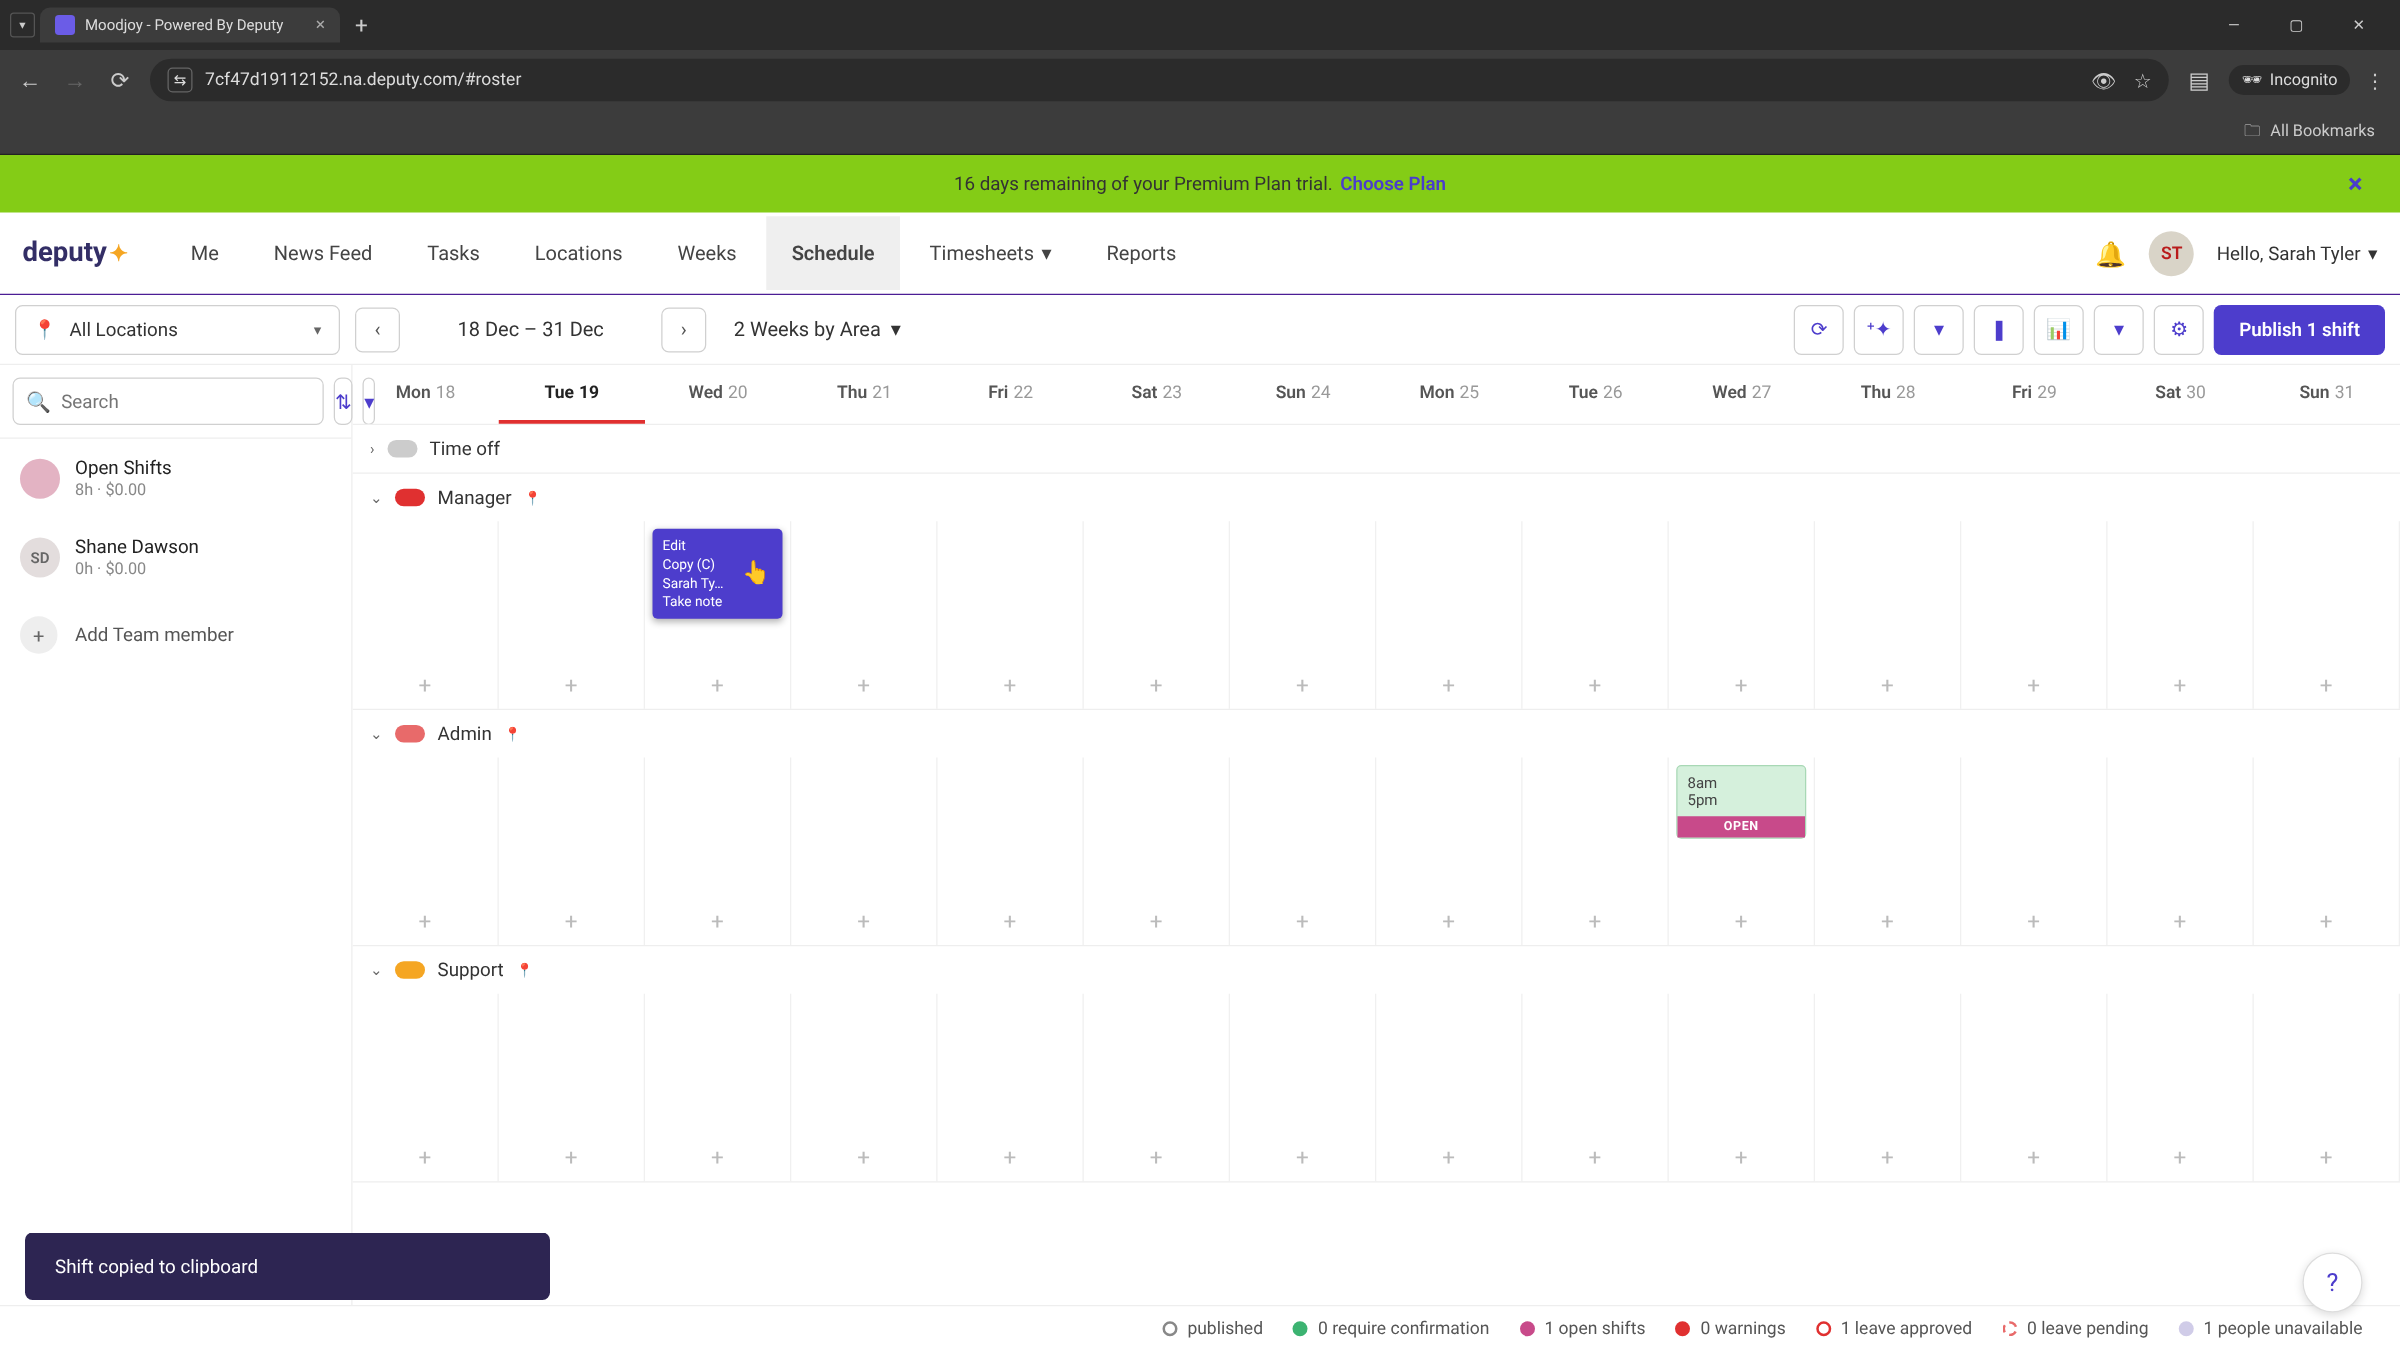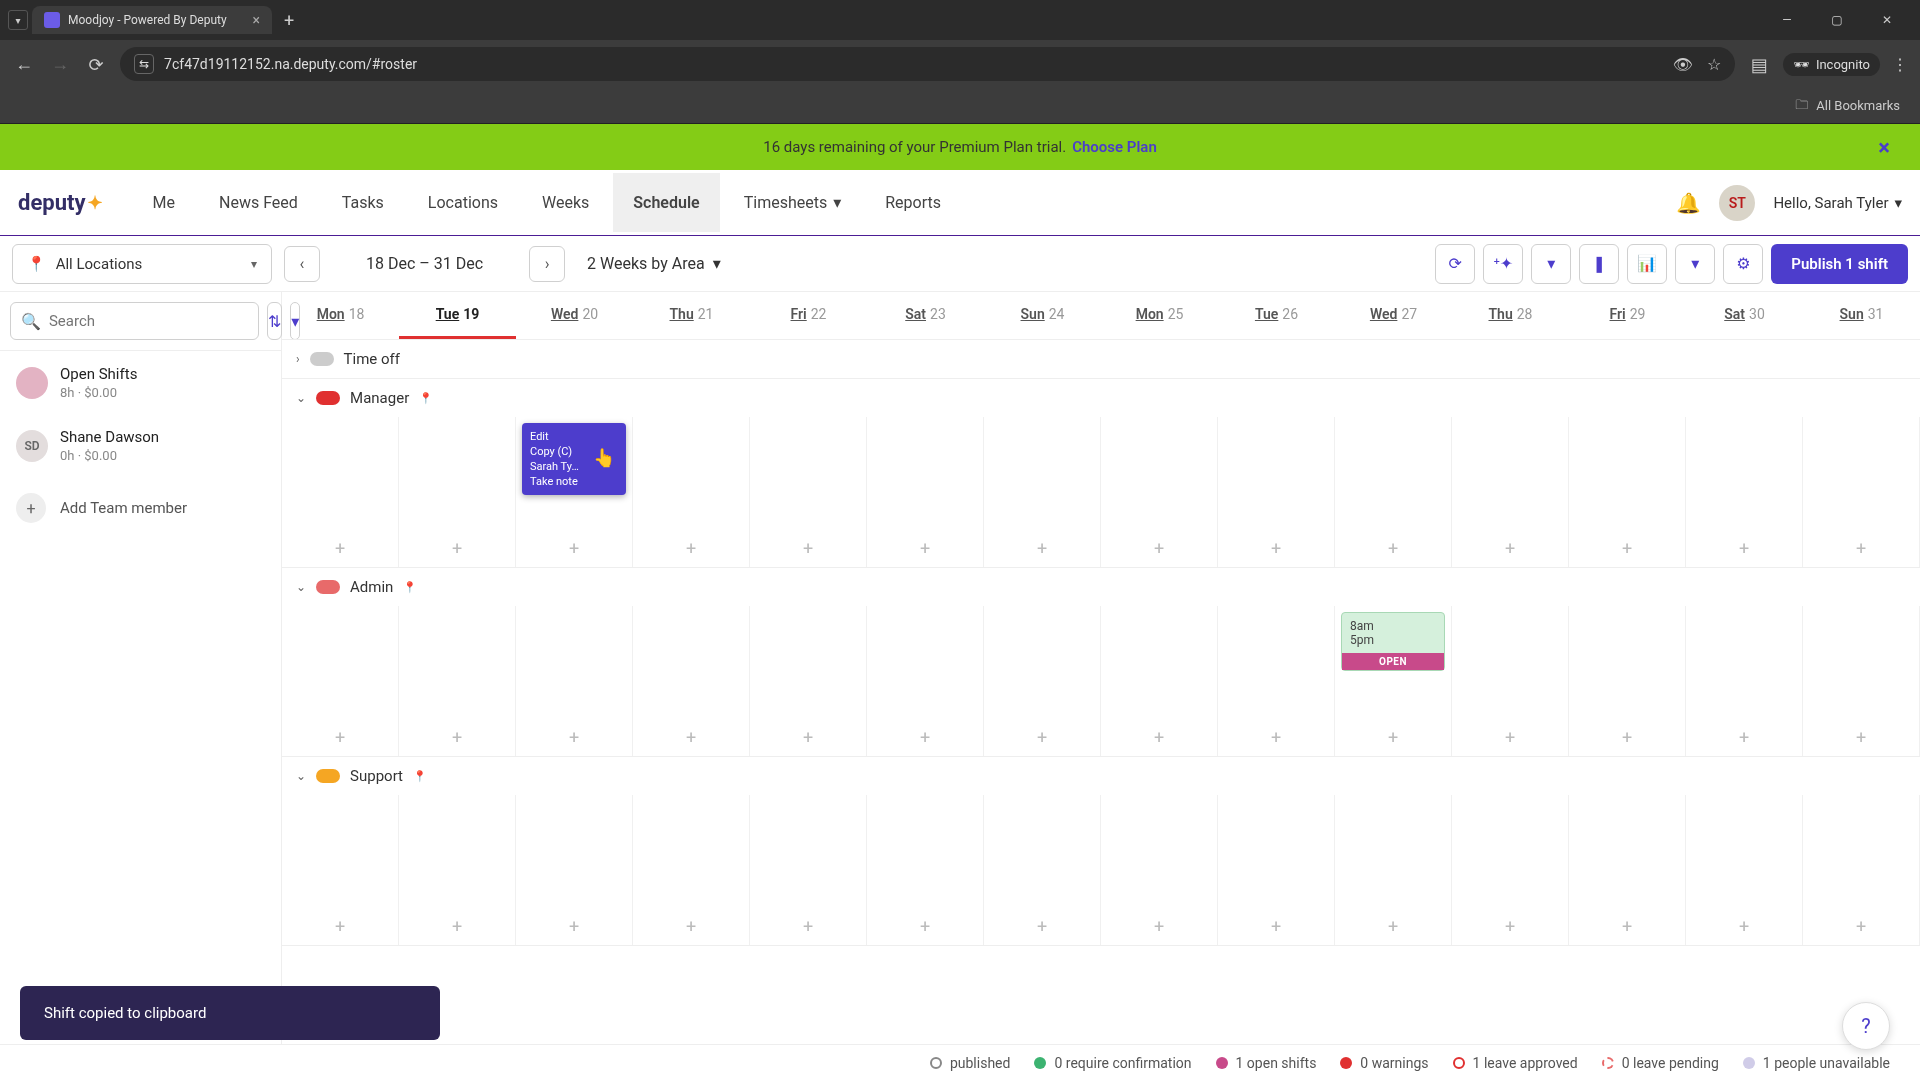--- a/index.html
+++ b/index.html
@@ -70,21 +70,21 @@
 .sb-avatar.color { background:linear-gradient(135deg,#ff8800,#cc44ff,#22aa88);}
 .sb-info .name { font-size:15px; color:#222;}
 .sb-info .meta { font-size:13px; color:#888; margin-top:2px;}
 .add-member { display:flex; align-items:center; gap:14px; padding:16px; color:#555; font-size:15px; cursor:pointer;}
 .add-member .plus { width:30px; height:30px; border-radius:50%; background:#eee; display:flex; align-items:center; justify-content:center; font-size:16px; color:#666;}
 
 
 .calendar { flex:1; overflow:auto; position:relative;}
 .cal-header { display:grid; grid-template-columns:repeat(14,1fr); border-bottom:1px solid #eee;}
 .cal-header .day { text-align:center; padding:14px 4px; font-size:14px; color:#555; cursor:pointer;}
-.cal-header .day .dn { font-weight:600;text-decoration:underline;}
+.cal-header .day .dn { font-weight:600;}
 .cal-header .day .num { color:#999; margin-left:4px;}
 .cal-header .day.active { border-bottom:3px solid #e03030;}
 .cal-header .day.active .dn,.cal-header .day.active .num { color:#222; font-weight:700;}
 
 .area-row { border-bottom:1px solid #eee;}
 .area-head { display:flex; align-items:center; gap:10px; padding:10px 14px; font-size:15px; color:#333;}
 .area-head .chev { color:#666; font-size:12px; cursor:pointer;}
 .area-head .dot { width:24px; height:14px; border-radius:8px;}
 .area-head .dot.grey { background:#ccc;}
 .area-head .dot.red { background:#e03030;}

